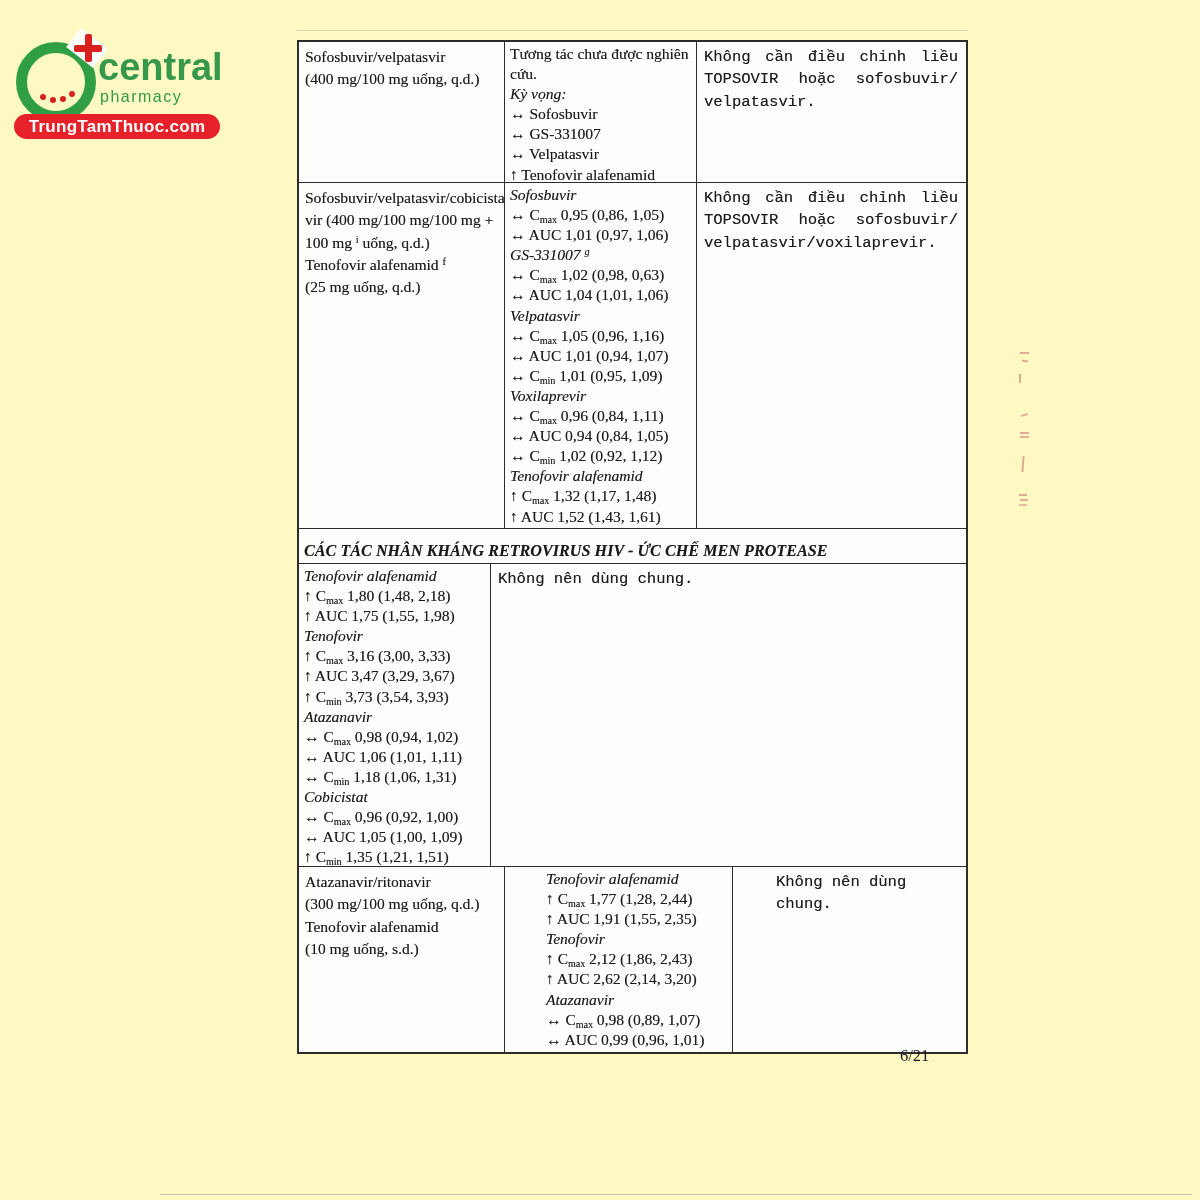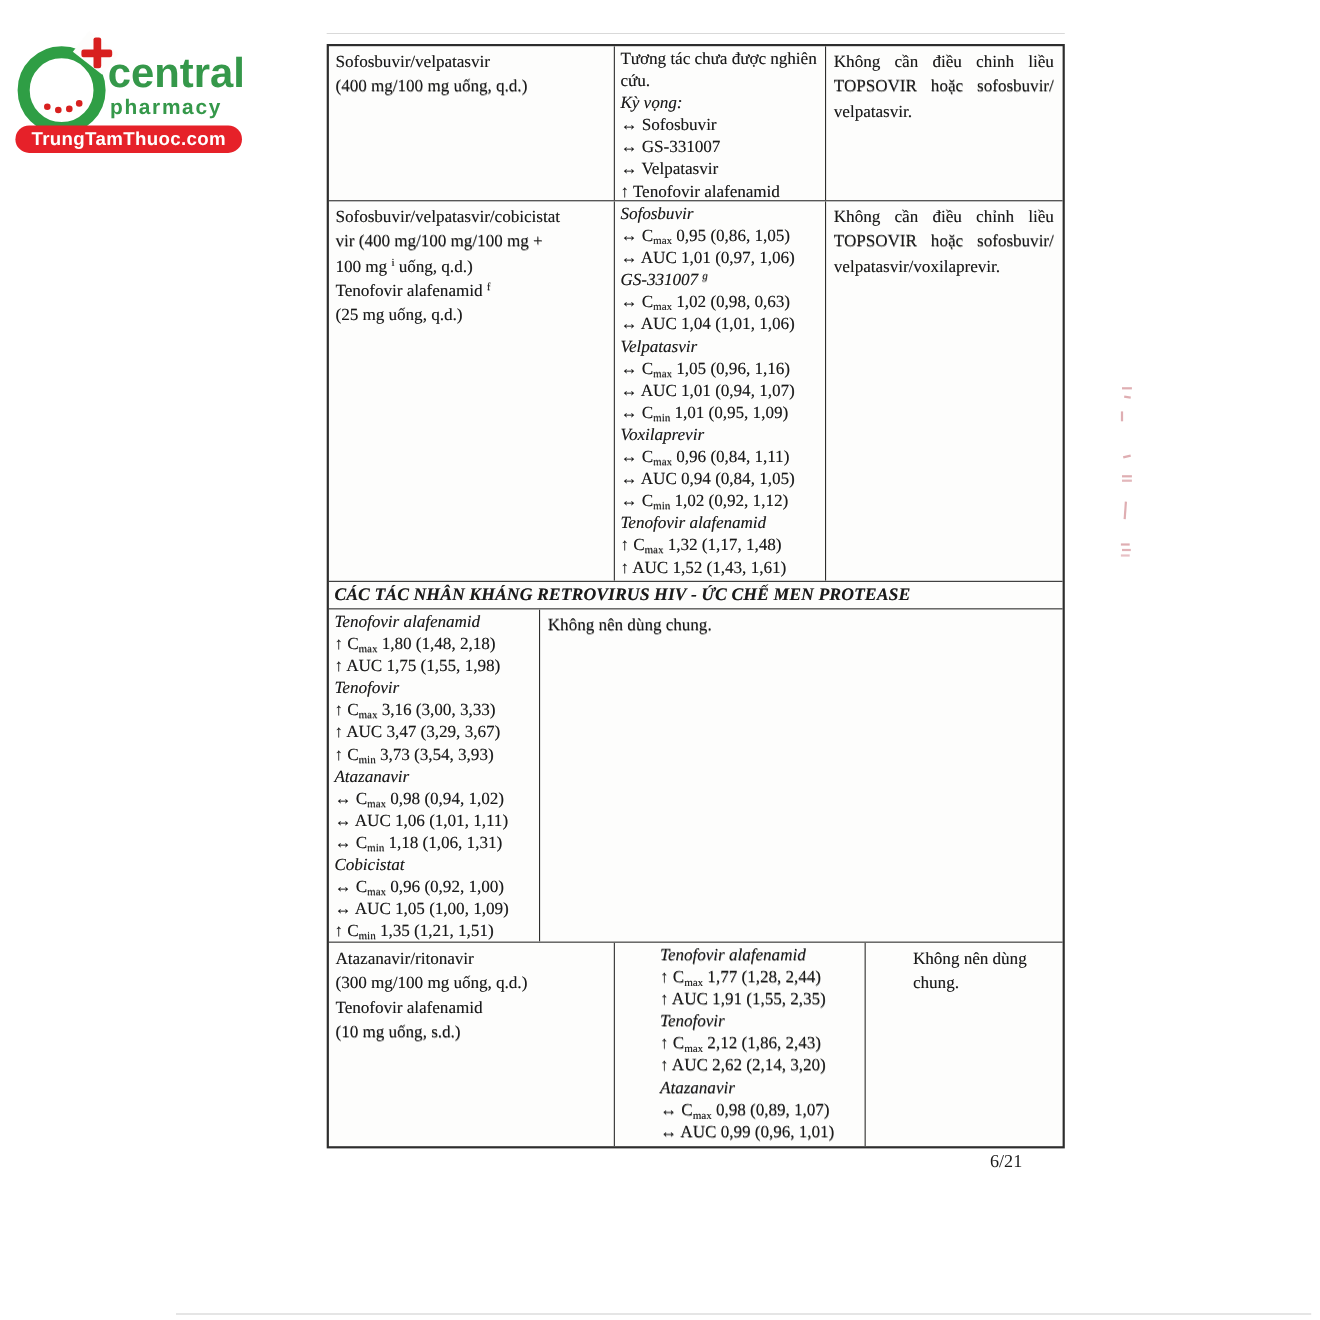--- a/index.html
+++ b/index.html
@@ -1,20 +1,20 @@
 <!DOCTYPE html>
 <html><head>
 <meta charset="utf-8">
 <style>
   html,body{margin:0;padding:0;}
   body{background:#e8e8e8;}
   .page{
     position:relative;
     width:1200px;height:1200px;
-    background:#ffffff;
+    background:#fef9c3;
     overflow:hidden;
     font-family:"Liberation Serif","DejaVu Serif",serif;
     color:#1a1a1a;
   }
   
   .logo{position:absolute;left:12px;top:36px;width:210px;height:106px;}
   .logo-mark{position:absolute;left:4px;top:2px;width:84px;height:84px;}
   .ring{
     position:absolute;left:0;top:4px;width:58px;height:58px;
     border:11px solid #2f9e45;border-radius:50%;
@@ -31,21 +31,21 @@
     box-shadow:10px 3px 0 #d8201f,20px 2px 0 #d8201f,29px -3px 0 #d8201f;
   }
   .brand{
     position:absolute;left:86px;top:10px;
     font-family:"Liberation Sans","DejaVu Sans",sans-serif;
     font-weight:bold;font-size:38px;color:#35984a;letter-spacing:0px;
   }
   .tagline{
     position:absolute;left:88px;top:52px;
     font-family:"Liberation Sans","DejaVu Sans",sans-serif;
-    font-weight:bold;font-size:19px;color:#35984a;letter-spacing:1.5px;
+    font-weight:normal;font-size:16px;color:#35984a;letter-spacing:1.5px;
   }
   .banner{
     position:absolute;left:2px;top:78px;width:206px;height:25px;
     background:#e62129;border-radius:13px;
     display:flex;align-items:center;justify-content:center;
   }
   .banner span{
     color:#fff;font-family:"Liberation Sans","DejaVu Sans",sans-serif;
     font-weight:bold;font-size:17px;letter-spacing:0.3px;
   }
@@ -66,29 +66,29 @@
     position:absolute;left:297px;top:40px;width:671px;
     border:2px solid #2d2d2d;
     box-sizing:border-box;
     background:#fdfdfc;
   }
   .dtable *{box-sizing:border-box;}
   .trow{display:flex;overflow:hidden;border-bottom:1px solid #2d2d2d;}
   .trow:last-child{border-bottom:none;}
   .row-sof-vel{height:141px;}
   .row-sof-vel-vox{height:346px;}
-  .row-section{height:25px;}
+  .row-section{height:25px;margin-top:10px;}
   .row-ataz-cobi{height:303px;}
   .row-ataz-rito{height:185px;gap:36px;}
   .cell{overflow:hidden;font-size:15.5px;text-shadow:0.2px 0.2px 0.4px rgba(50,50,50,0.55);}
-  .col1{width:260px;border-right:1px solid #2d2d2d;padding:4px 5px 0 6px;}
+  .col1{width:206px;border-right:1px solid #2d2d2d;padding:4px 5px 0 6px;}
   .col1 .line{line-height:22.3px;}
   .col2{width:192px;border-right:1px solid #2d2d2d;padding:2px 2px 0 5px;}
   .col2 .line{line-height:20.1px;white-space:nowrap;}
-  .col3{flex:1;padding:4px 8px 0 7px;}
+  .col3{flex:1;padding:4px 8px 0 7px;font-family:Liberation Mono, monospace;}
   .col3 .line{line-height:22.4px;}
   .col3 .jl{text-align:justify;text-align-last:justify;}
   .section-cell{
     width:100%;font-weight:bold;font-style:italic;font-size:16px;
     padding:1px 2px 0 5px;line-height:22px;letter-spacing:0.1px;
   }
   .it{font-style:italic;}
   sub{font-size:10px;vertical-align:-3px;line-height:0;}
   sup{font-size:10px;vertical-align:5px;line-height:0;}
   

